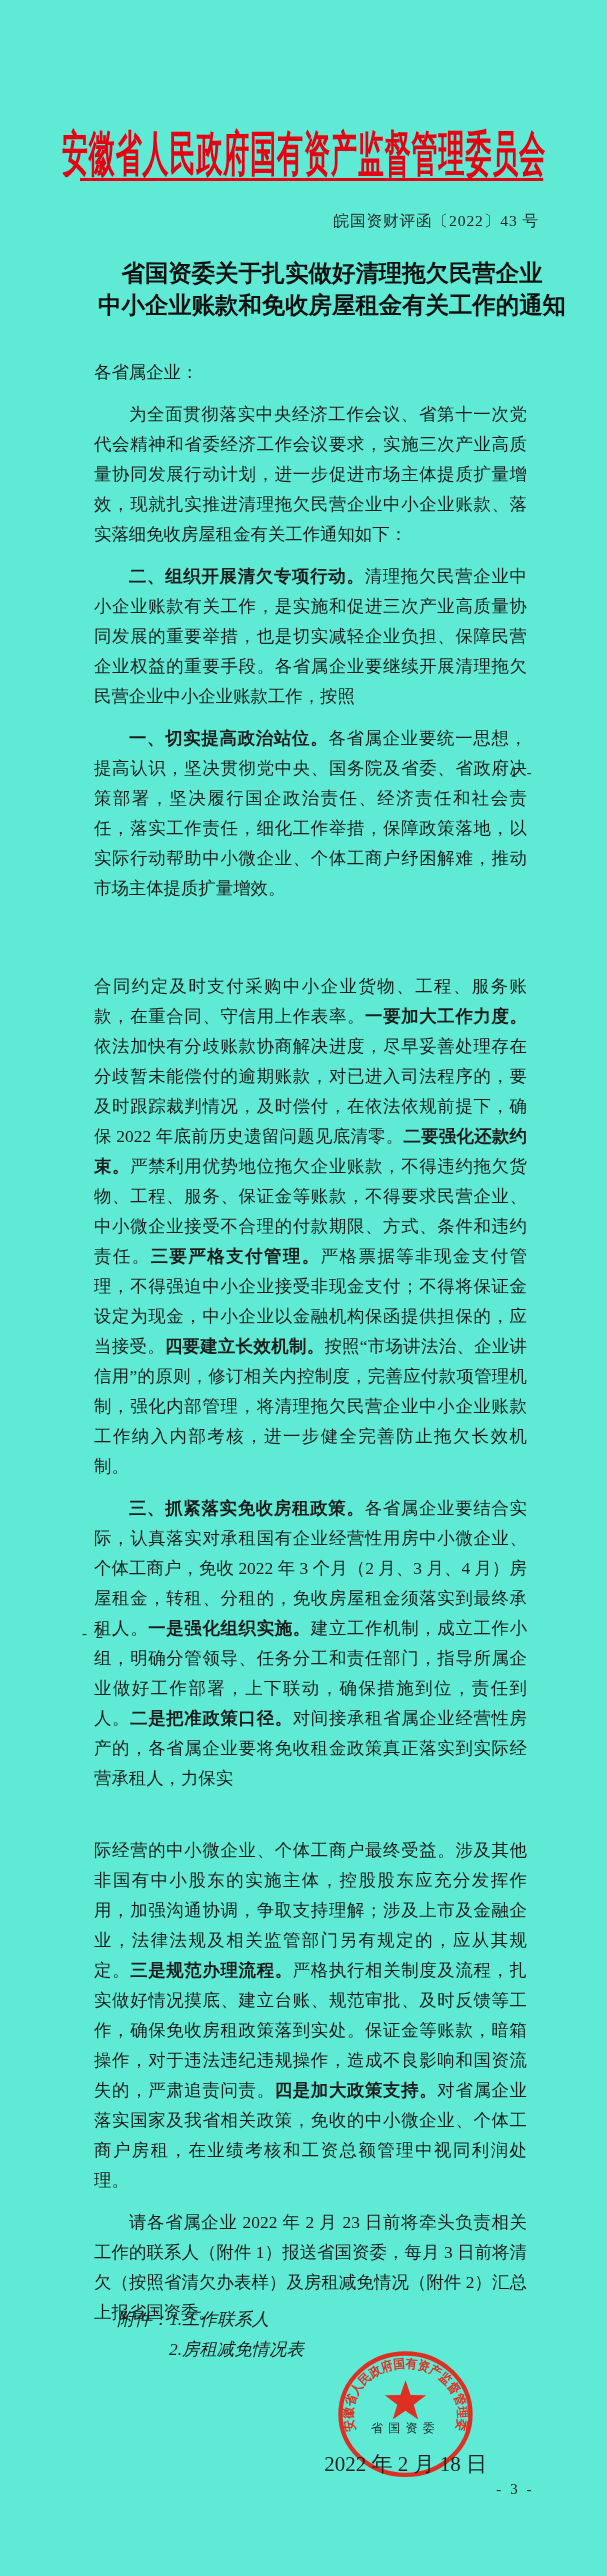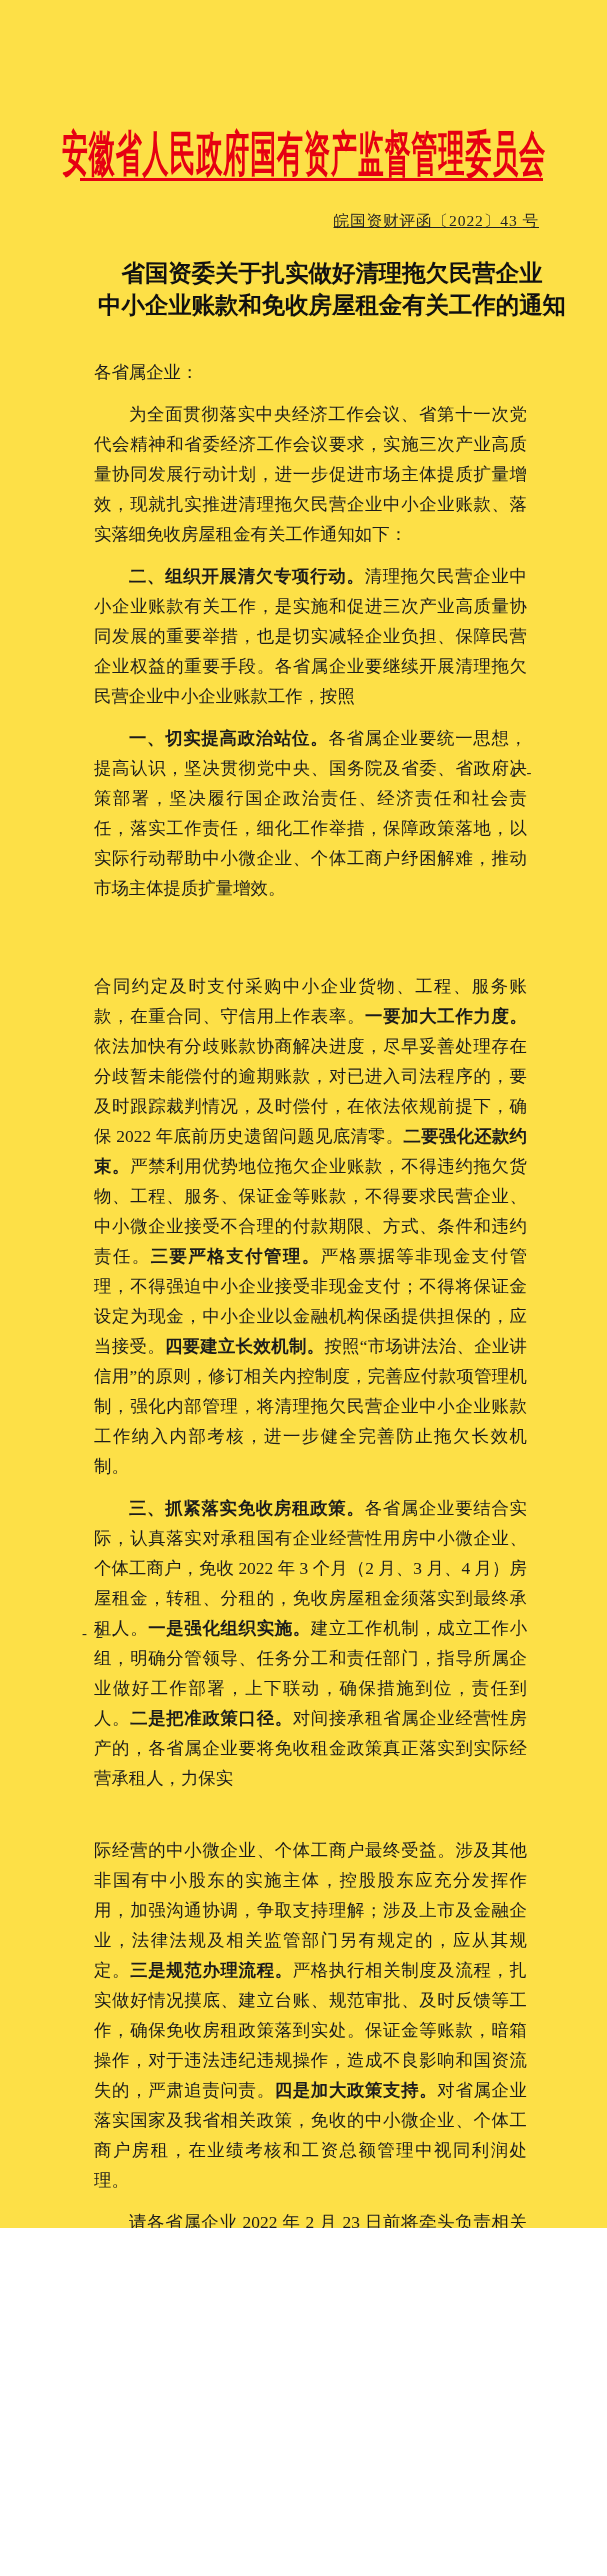--- a/index.html
+++ b/index.html
@@ -1,34 +1,34 @@
 <!DOCTYPE html>
 <html style="font-size:14px"><head>
 <meta charset="utf-8">
 <style>
   html,body{margin:0;padding:0;background:#ffffff;}
   #canvas{
-    position:relative;width:608px;height:2228px;background:#fde047;
+    position:relative;width:608px;height:2576px;background:#5eead4;
     font-family:"Liberation Serif","DejaVu Serif",serif;color:#1c1c1c;
     overflow:hidden;
   }
   
   .letterhead{
     position:absolute;top:122px;left:50%;
     transform:translateX(-50%) scaleY(1.85);transform-origin:top center;
     font-size:26px;font-weight:bold;letter-spacing:0.9px;white-space:nowrap;
     color:#e60012;
   }
   .letterhead-line{
     position:absolute;top:178px;left:80px;width:463px;height:2.6px;
     background:#e60012;
   }
   .doc-number{
     position:absolute;top:211px;right:69px;
-    font-size:15.6px;letter-spacing:0.9px;color:#222;text-decoration:underline;
+    font-size:15.6px;letter-spacing:0.9px;color:#222;
   }
   
   .notice-title{
     position:absolute;top:257px;left:0;width:608px;text-align:center;
     font-size:23.4px;font-weight:bold;line-height:32px;color:#111;margin-left:28px;
   }
   
   .page-body{
     position:absolute;left:82px;width:457px;
     font-size:17.4px;line-height:30px;text-align:justify;color:#1c1c1c;

